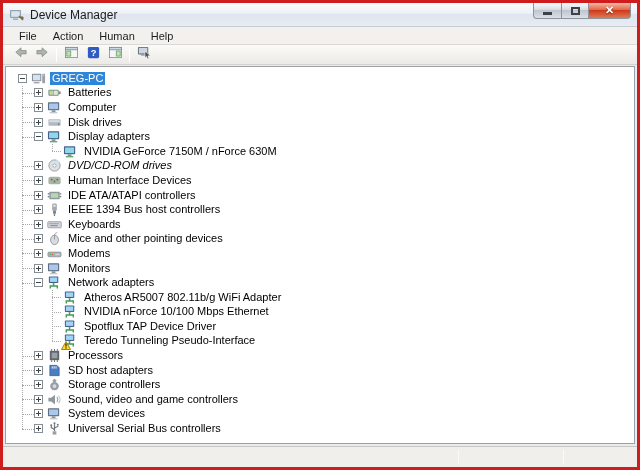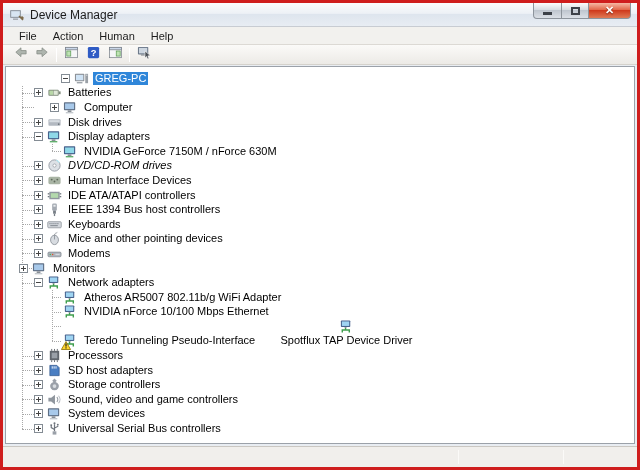--- a/index.html
+++ b/index.html
@@ -132,21 +132,21 @@
               <rect x="1" y="2" width="11" height="8" rx="0.8" fill="#6b7889"></rect>
               <rect x="2.1" y="3.1" width="8.8" height="5.8" fill="#cdd6e0"></rect>
               <rect x="4.2" y="10" width="4.6" height="1.3" fill="#8a9097"></rect>
               <polygon points="8.5,6.5 14.3,11.3 11.6,11.6 12.8,14.3 11.3,14.9 10.1,12.2 8.5,13.8" fill="#4a4f55" stroke="#fff" stroke-width="0.6"></polygon>
             </svg></span>
         </div>
       </div>
 
     <div class="treepanel">
       <div class="tree-inner" id="tree">
-          <div class="row selected" style="padding-left: 12px; margin-left: 43px;">
+          <div class="row selected" style="padding-left: 12px;">
             <span class="expander minus"></span>
             <span class="icon-wrap"><span class="main-ic"><svg viewBox="0 0 16 16" class="main">
                   <rect x="1" y="3" width="10" height="8" rx="0.8" fill="#8b8f94"></rect>
                   <rect x="2.1" y="4.1" width="7.8" height="5.8" fill="#cfe3f5"></rect>
                   <rect x="12" y="3" width="3" height="10" fill="#9aa0a6"></rect>
                   <rect x="12.7" y="4" width="1.6" height="1" fill="#d7dbde"></rect>
                   <rect x="3" y="11.8" width="6" height="1.4" fill="#9aa0a6"></rect>
                 </svg></span></span>
             <span class="label">GREG-PC</span>
           </div>
@@ -154,21 +154,21 @@
             <span class="stub" style="left: 16px; width: 12px;"></span>
             <span class="expander plus"></span>
             <span class="icon-wrap"><span class="main-ic"><svg viewBox="0 0 16 16" class="main">
                   <rect x="1.5" y="5" width="11" height="6.5" rx="1" fill="#7d8a7a"></rect>
                   <rect x="12.5" y="6.8" width="2" height="3" fill="#7d8a7a"></rect>
                   <rect x="2.5" y="6" width="4" height="4.5" fill="#b9d8a8"></rect>
                   <rect x="7" y="6" width="4.5" height="4.5" fill="#dfe8d8"></rect>
                 </svg></span></span>
             <span class="label">Batteries</span>
           </div>
-          <div class="row" style="padding-left: 44px;">
+          <div class="row" style="padding-left: 28px;">
             <span class="stub" style="left: 16px; width: 12px;"></span>
             <span class="expander plus"></span>
             <span class="icon-wrap"><span class="main-ic"><svg viewBox="0 0 16 16" class="main">
                   <rect x="1" y="2.5" width="12" height="8.5" rx="0.8" fill="#5f6f85"></rect>
                   <rect x="2.2" y="3.7" width="9.6" height="6" fill="#a8c9ea"></rect>
                   <rect x="5" y="11" width="4" height="1.8" fill="#8a9097"></rect>
                   <rect x="3" y="13" width="8" height="1.2" fill="#b6bcc2"></rect>
                 </svg></span></span>
             <span class="label">Computer</span>
           </div>
@@ -278,21 +278,21 @@
             <span class="stub" style="left: 16px; width: 12px;"></span>
             <span class="expander plus"></span>
             <span class="icon-wrap"><span class="main-ic"><svg viewBox="0 0 16 16" class="main">
                   <rect x="1" y="6.5" width="14" height="5" rx="1.2" fill="#aeb4bc" stroke="#7c838b" stroke-width="0.7"></rect>
                   <circle cx="3.5" cy="9" r="0.8" fill="#4caf50"></circle>
                   <circle cx="6" cy="9" r="0.8" fill="#e05a2b"></circle>
                   <rect x="9" y="8.3" width="4.5" height="1.4" fill="#d5d9de"></rect>
                 </svg></span></span>
             <span class="label">Modems</span>
           </div>
-          <div class="row" style="padding-left: 13px;">
+          <div class="row" style="padding-left: 28px;">
             <span class="stub" style="left: 16px; width: 12px;"></span>
             <span class="expander plus"></span>
             <span class="icon-wrap"><span class="main-ic"><svg viewBox="0 0 16 16" class="main">
                   <rect x="1" y="2.5" width="12" height="8.5" rx="0.8" fill="#5f6f85"></rect>
                   <rect x="2.2" y="3.7" width="9.6" height="6" fill="#a8c9ea"></rect>
                   <rect x="5" y="11" width="4" height="1.8" fill="#8a9097"></rect>
                   <rect x="3" y="13" width="8" height="1.2" fill="#b6bcc2"></rect>
                 </svg></span></span>
             <span class="label">Monitors</span>
           </div>
@@ -320,21 +320,21 @@
           <div class="row" style="padding-left: 53px;">
             <span class="stub" style="left: 46px; width: 9px;"></span>
             <span class="icon-wrap"><span class="main-ic"><svg viewBox="0 0 16 16" class="main">
                   <rect x="2" y="1.5" width="10" height="7" rx="0.8" fill="#47618c"></rect>
                   <rect x="3.1" y="2.6" width="7.8" height="4.8" fill="#9fd4f2"></rect>
                   <rect x="6" y="8.5" width="2" height="1.2" fill="#8a9097"></rect>
                   <path d="M7 9.7 v2 M3.5 14.5 v-2.8 h7.5 v2.8" stroke="#3f9e4d" stroke-width="1.5" fill="none"></path>
                 </svg></span></span>
             <span class="label">NVIDIA nForce 10/100 Mbps Ethernet</span>
           </div>
-          <div class="row" style="padding-left: 53px; flex-direction: column;">
+          <div class="row" style="padding-left: 53px;">
             <span class="stub" style="left: 46px; width: 9px;"></span>
             <span class="icon-wrap"><span class="main-ic"><svg viewBox="0 0 16 16" class="main">
                   <rect x="2" y="1.5" width="10" height="7" rx="0.8" fill="#47618c"></rect>
                   <rect x="3.1" y="2.6" width="7.8" height="4.8" fill="#9fd4f2"></rect>
                   <rect x="6" y="8.5" width="2" height="1.2" fill="#8a9097"></rect>
                   <path d="M7 9.7 v2 M3.5 14.5 v-2.8 h7.5 v2.8" stroke="#3f9e4d" stroke-width="1.5" fill="none"></path>
                 </svg></span></span>
             <span class="label">Spotflux TAP Device Driver</span>
           </div>
           <div class="row" style="padding-left: 53px;">

